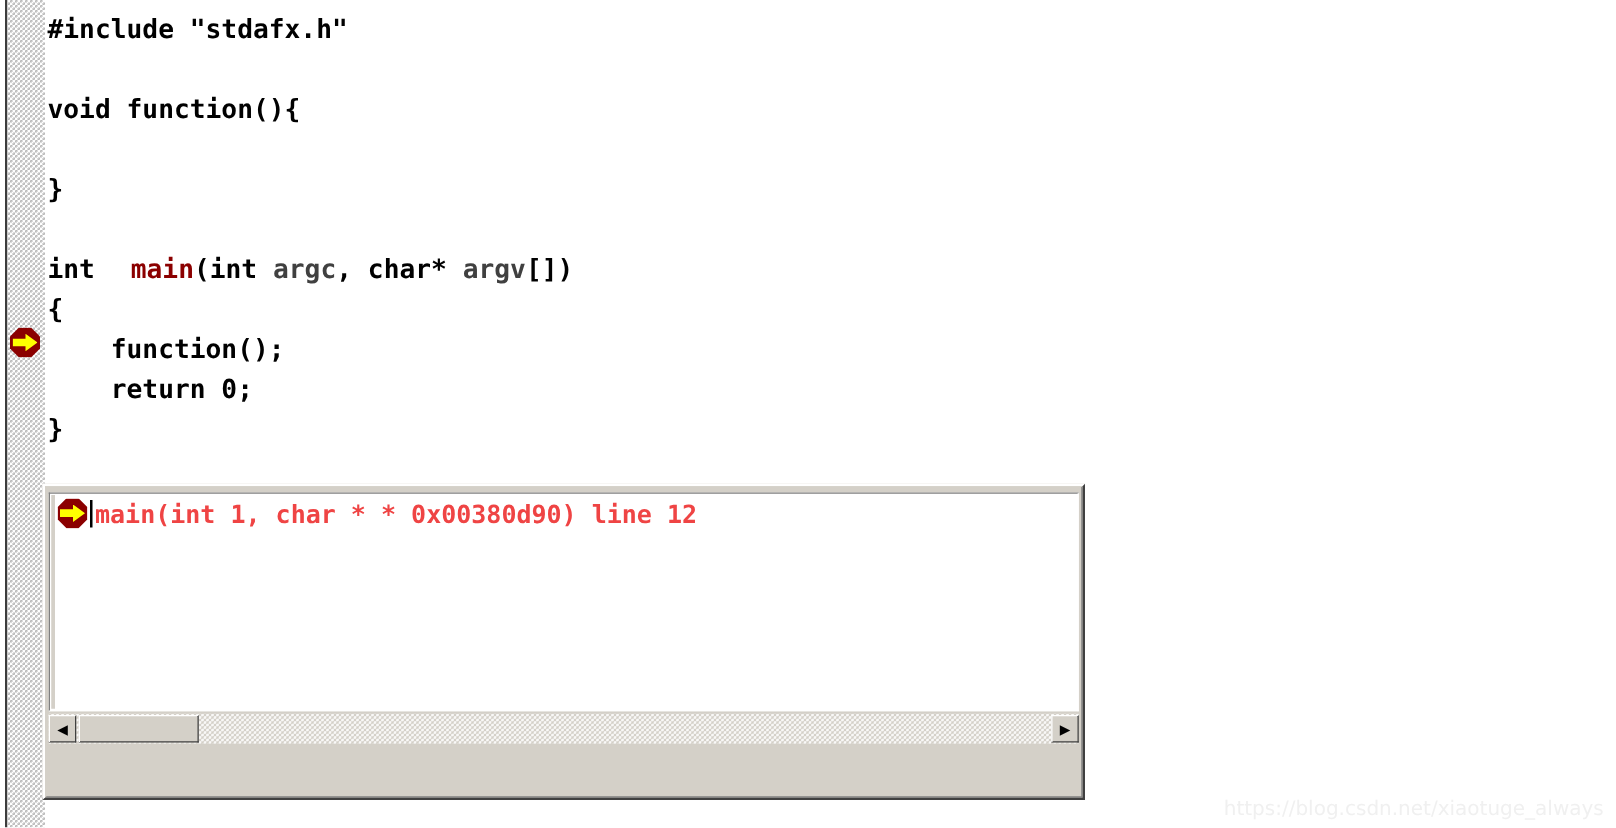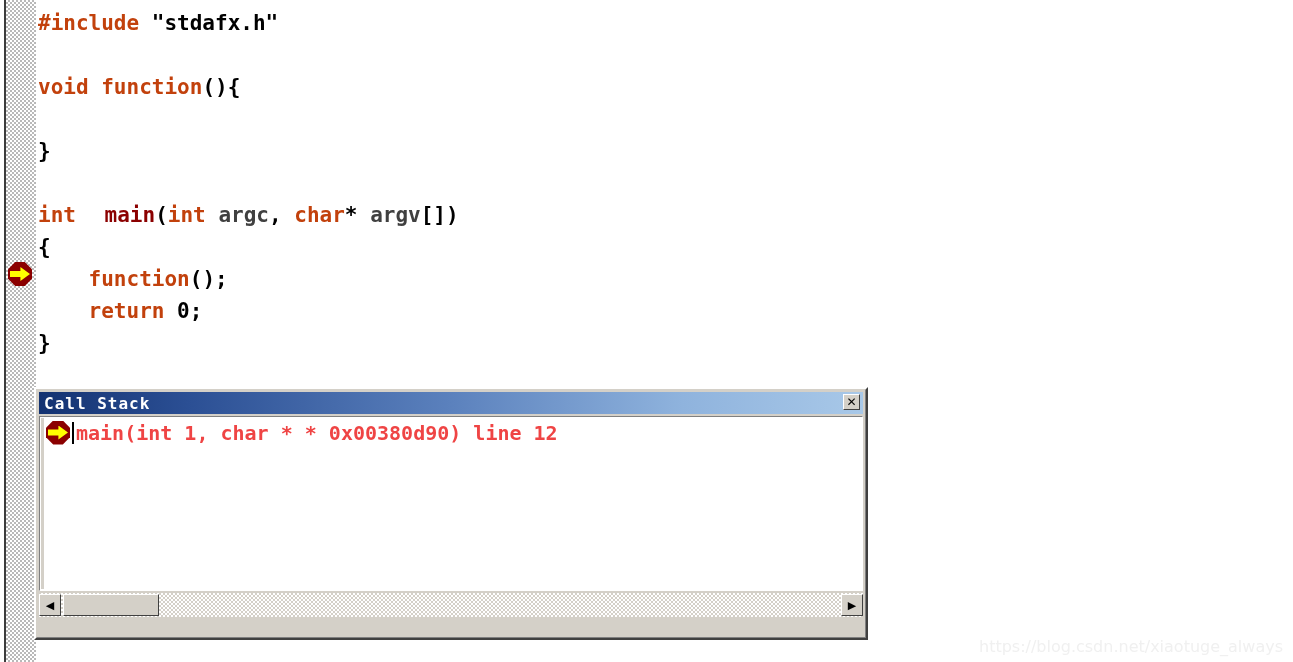--- a/index.html
+++ b/index.html
@@ -44,21 +44,21 @@
     width: 1240px;
     font-size: 21px;
     line-height: 32px;
     letter-spacing: 0px;
     font-weight: bold;
     color: #000000;
     white-space: pre;
     padding-top: 7px;
   }
   .code-line { height: 32px; white-space: pre; }
-  .kw   { color: #c2410c; }   
+  .kw   { color: #000000; }   
   .fn   { color: #8b0000; padding-left: 16px; }   
   .id   { color: #404040; }   
   .pn   { color: #000000; }   
 
   
   .exec-marker {
     position: relative;
     width: 24px; height: 24px;
     display: inline-block;
   }
@@ -244,24 +244,20 @@
       <span class="oct"></span>
       <span class="arw"></span>
     </span>
   </div>
 
 </div>
 
 <div id="callstack-window">
   <div id="callstack-inner">
 
-    <div id="titlebar">
-      <span id="titlebar-label">Call Stack</span>
-      <div id="close-button">✕</div>
-    </div>
 
     <div id="stack-list">
       <div id="stack-list-edge"></div>
 
     <div class="stack-row"><div class="marker-cell"><span class="exec-marker"><span class="oct"></span><span class="arw"></span></span></div><div class="caret"></div><div class="stack-text">main(int 1, char * * 0x00380d90) line 12</div></div>
         <div class="stack-row indent"><div class="marker-cell"></div><div class="caret hidden"></div></div>
         <div class="stack-row indent"><div class="marker-cell"></div><div class="caret hidden"></div></div>
       </div>
 
     <div id="hscroll">

